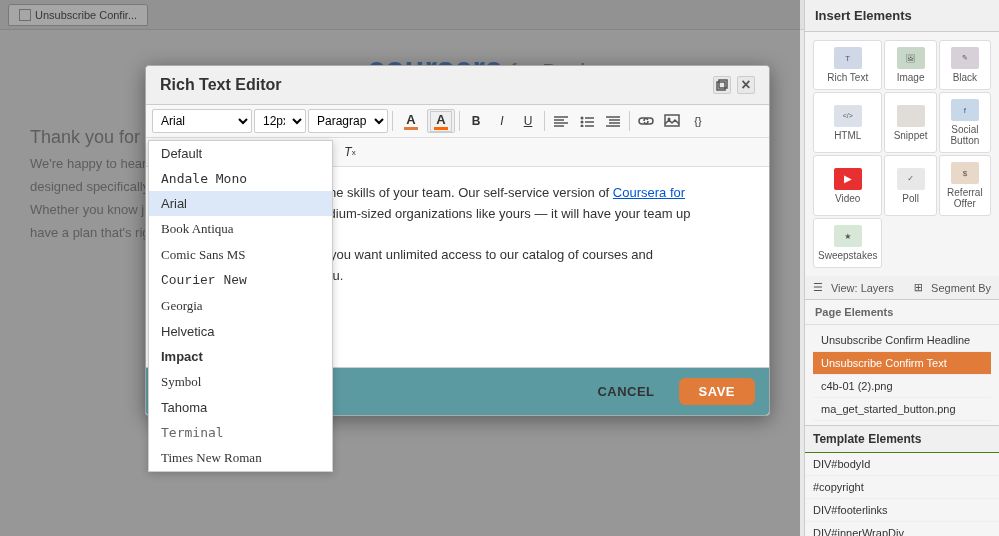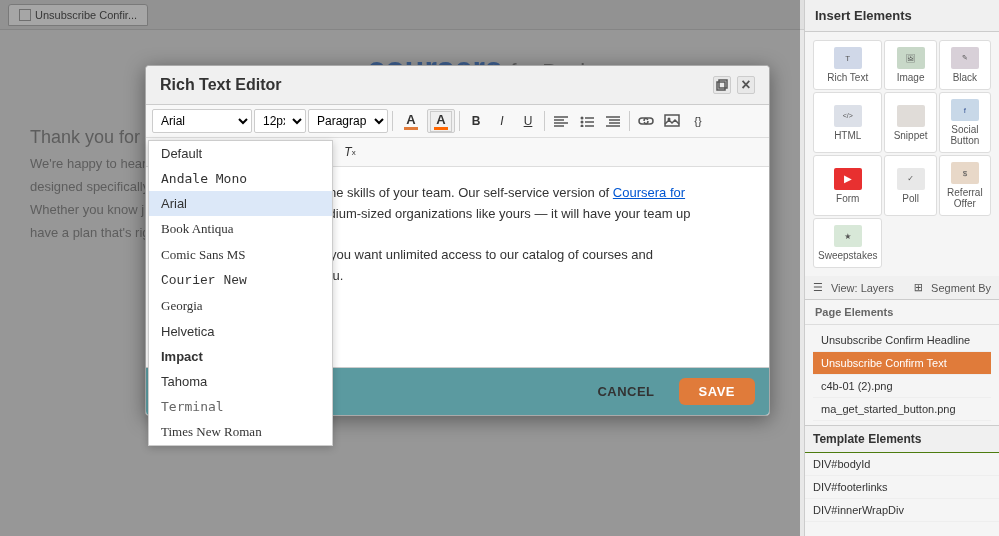--- a/index.html
+++ b/index.html
@@ -279,21 +279,21 @@
     <div class="rp-icon-item">
       <div class="rp-icon-shape" style="background:#c8d8e8;">
         <span style="font-size:8px;color:#3b5998;">f</span>
       </div>
       <span>Social Button</span>
     </div>
     <div class="rp-icon-item">
       <div class="rp-icon-shape" style="background:#e83030;">
         <span style="font-size:10px;color:#fff;">▶</span>
       </div>
-      <span>Form</span>
+      <span>Video</span>
     </div>
     <div class="rp-icon-item">
       <div class="rp-icon-shape" style="background:#e8e8e8;">
         <span style="font-size:8px;color:#555;">✓</span>
       </div>
       <span>Poll</span>
     </div>
     <div class="rp-icon-item">
       <div class="rp-icon-shape" style="background:#e8d8c8;">
         <span style="font-size:8px;color:#555;">$</span>
@@ -332,20 +332,21 @@
     <div class="rp-layer-item">
       <span>ma_get_started_button.png</span>
     </div>
   </div>
 
   <div class="rp-template-header">
     <span>Template Elements</span>
   </div>
   <div>
     <div class="rp-template-item">DIV#bodyId</div>
+    <div class="rp-template-item">#copyright</div>
     <div class="rp-template-item">DIV#footerlinks</div>
     <div class="rp-template-item">DIV#innerWrapDiv</div>
 
   </div>
 </div>
 
 <div class="overlay"></div>
 
 <div class="modal">
   <div class="modal-header">
@@ -496,16 +497,17 @@
 <div class="font-dropdown">
   <div class="font-item default">Default</div>
   <div class="font-item andale">Andale Mono</div>
   <div class="font-item arial active">Arial</div>
   <div class="font-item book-antiqua">Book Antiqua</div>
   <div class="font-item comic-sans">Comic Sans MS</div>
   <div class="font-item courier">Courier New</div>
   <div class="font-item georgia">Georgia</div>
   <div class="font-item helvetica">Helvetica</div>
   <div class="font-item impact">Impact</div>
+  <div class="font-item symbol">Symbol</div>
   <div class="font-item tahoma">Tahoma</div>
   <div class="font-item terminal">Terminal</div>
   <div class="font-item times">Times New Roman</div>
 </div>
 
 </body></html>

